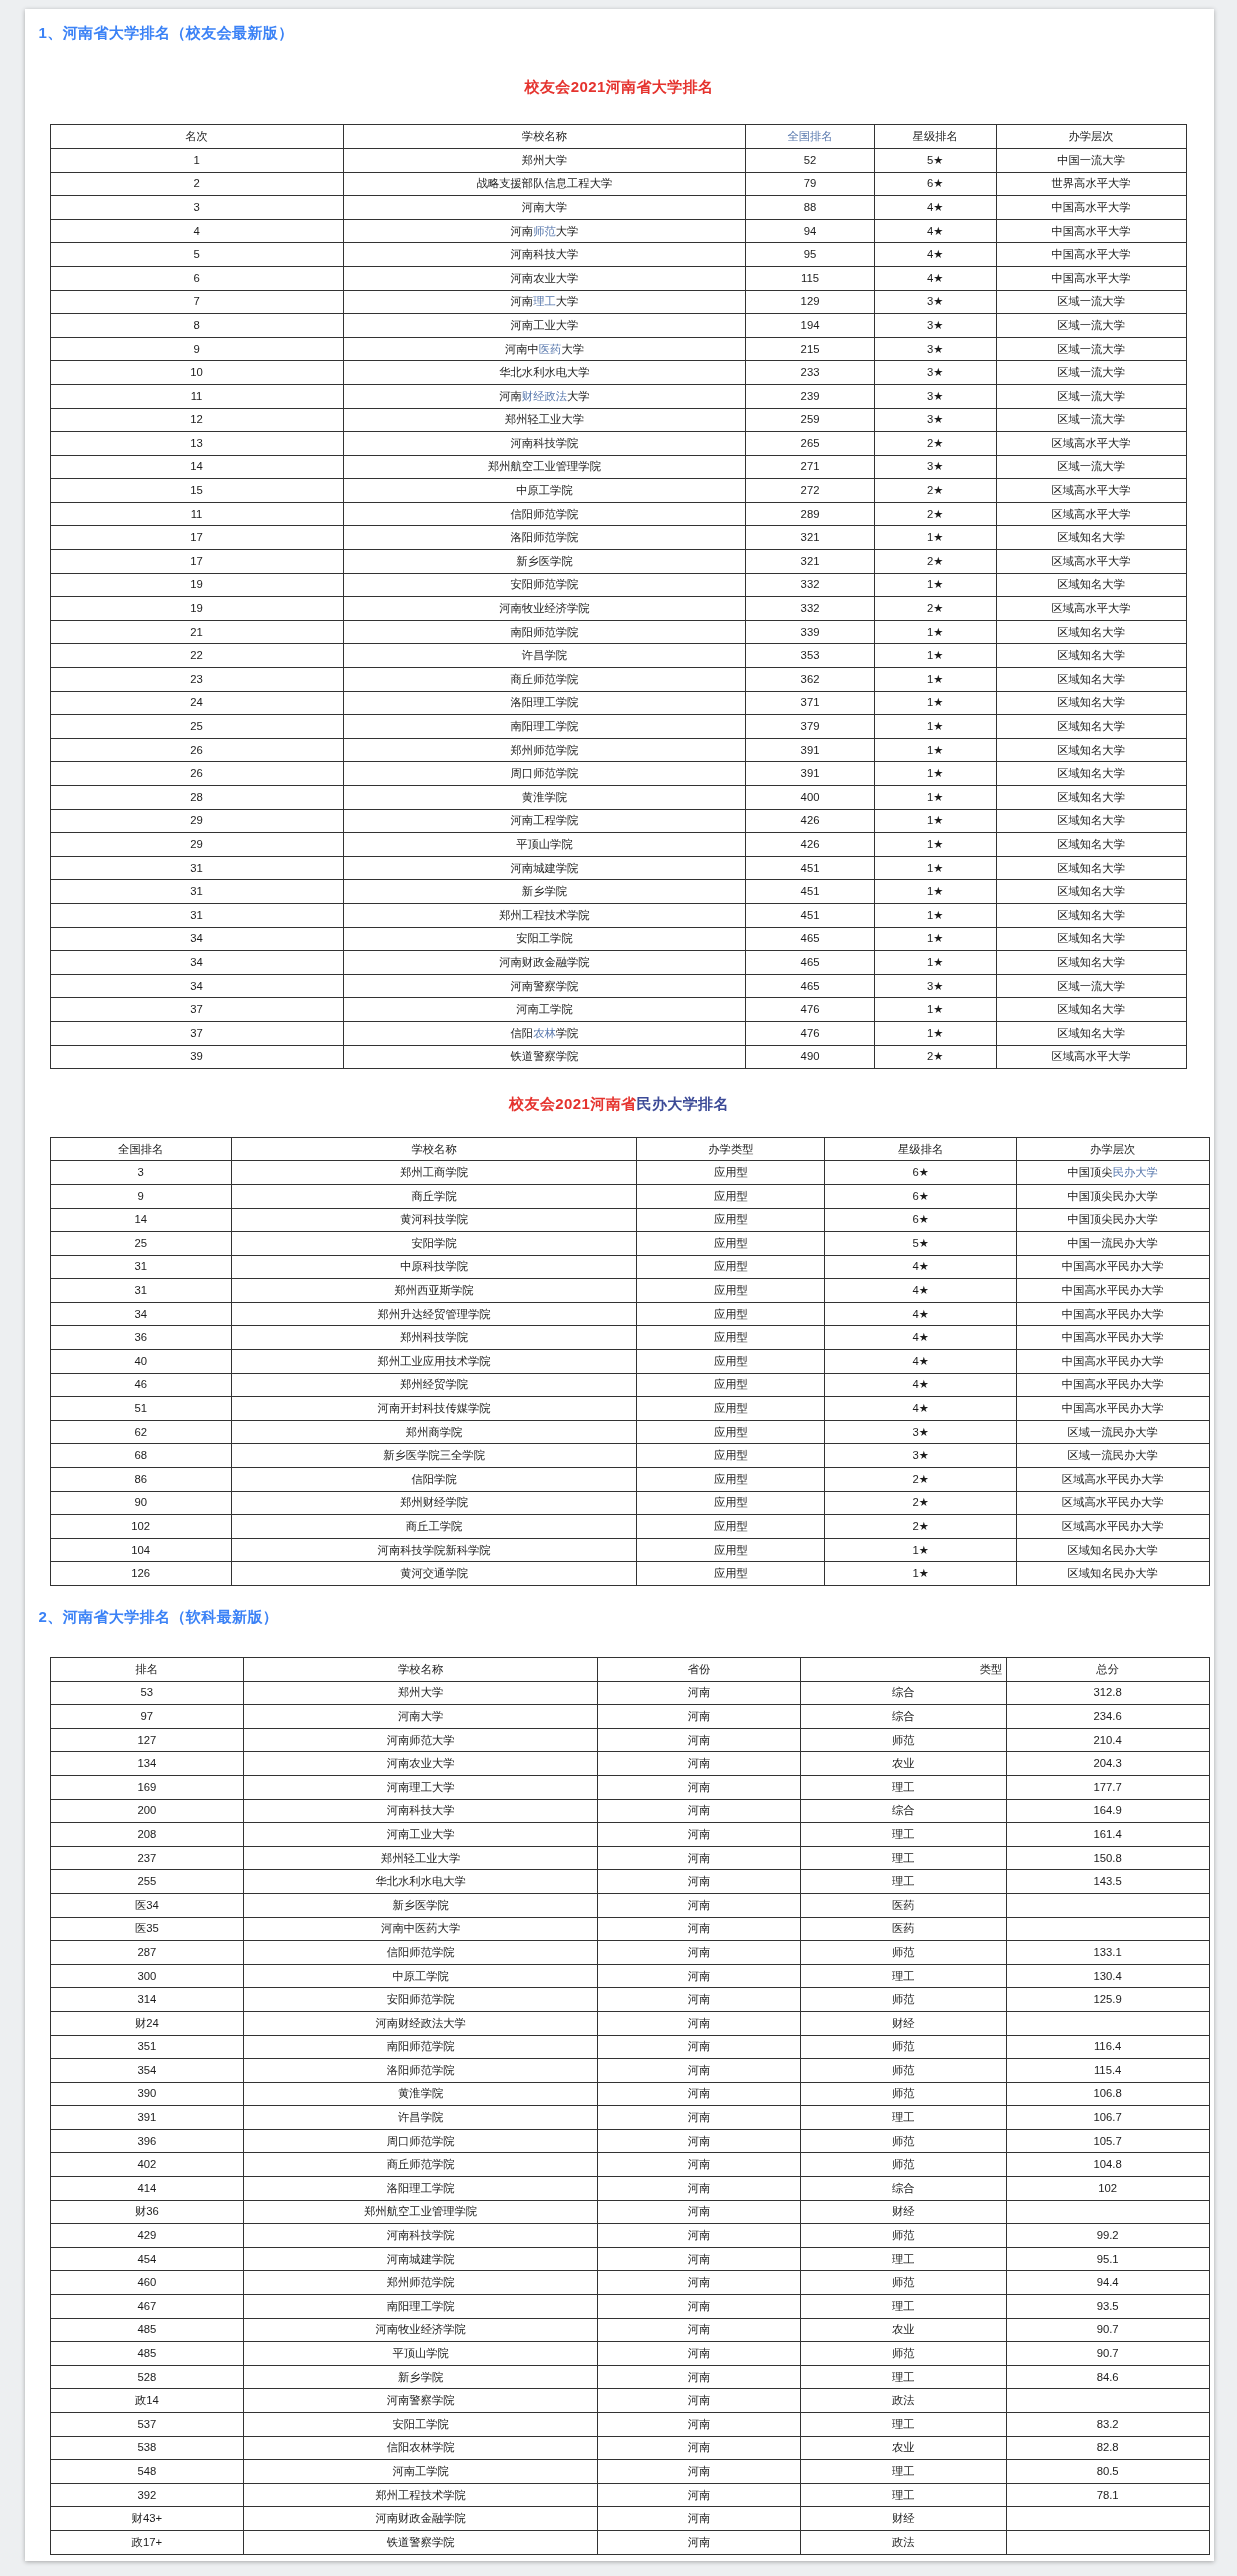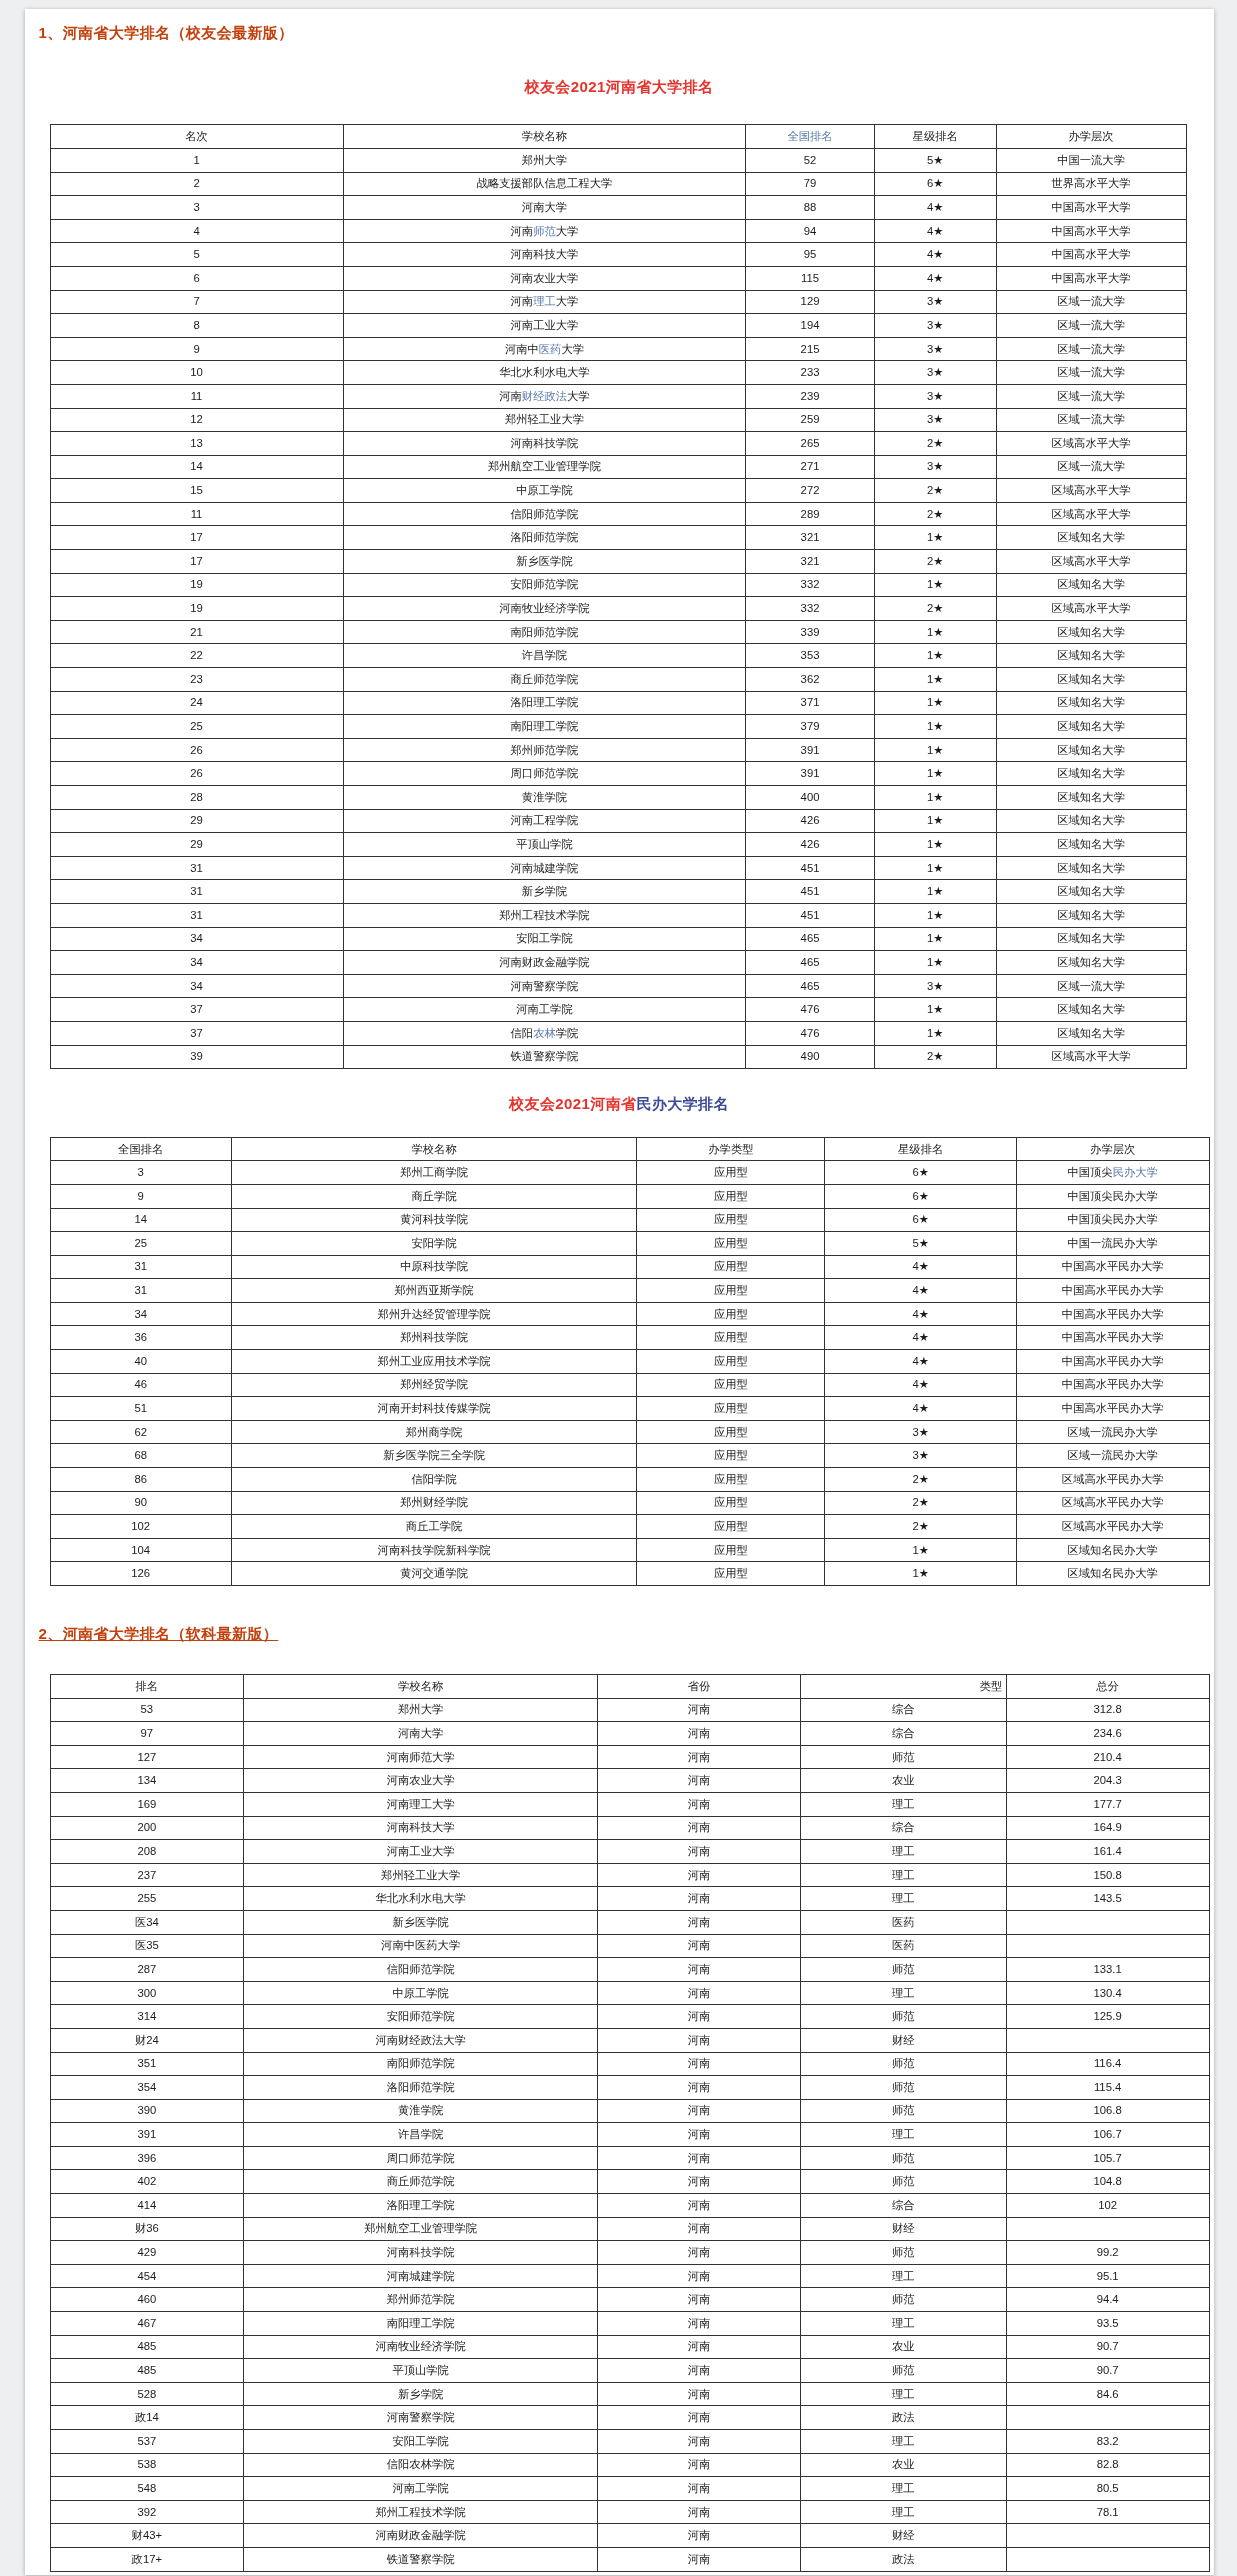--- a/index.html
+++ b/index.html
@@ -12,25 +12,25 @@
     background:#ffffff;
     width:1189px;
     margin:8.7px auto 0;
     min-height:2552px;
     box-shadow:0 0.9px 4.4px rgba(0,0,0,.30);
     padding:7px 0 3.5px;
     box-sizing:border-box;
   }
   .section-heading{
     font-size:15px;font-weight:bold;
-    color:#c2410c;
+    color:#3b82f6;
     margin:8.7px 0 0 14px;
     letter-spacing:0.4px;
   }
-  .section-heading.second{margin-top:39px;text-decoration:underline;}
+  .section-heading.second{margin-top:22px;}
   .tbl-title{
     text-align:center;
     font-size:15px;font-weight:bold;
     margin-top:35px;
     letter-spacing:0.4px;
   }
   .tbl-title .red{color:#e5332e;}
   .tbl-title .navy{color:#3c4a97;}
   .tbl-title.second{margin-top:26px;}
   table{

